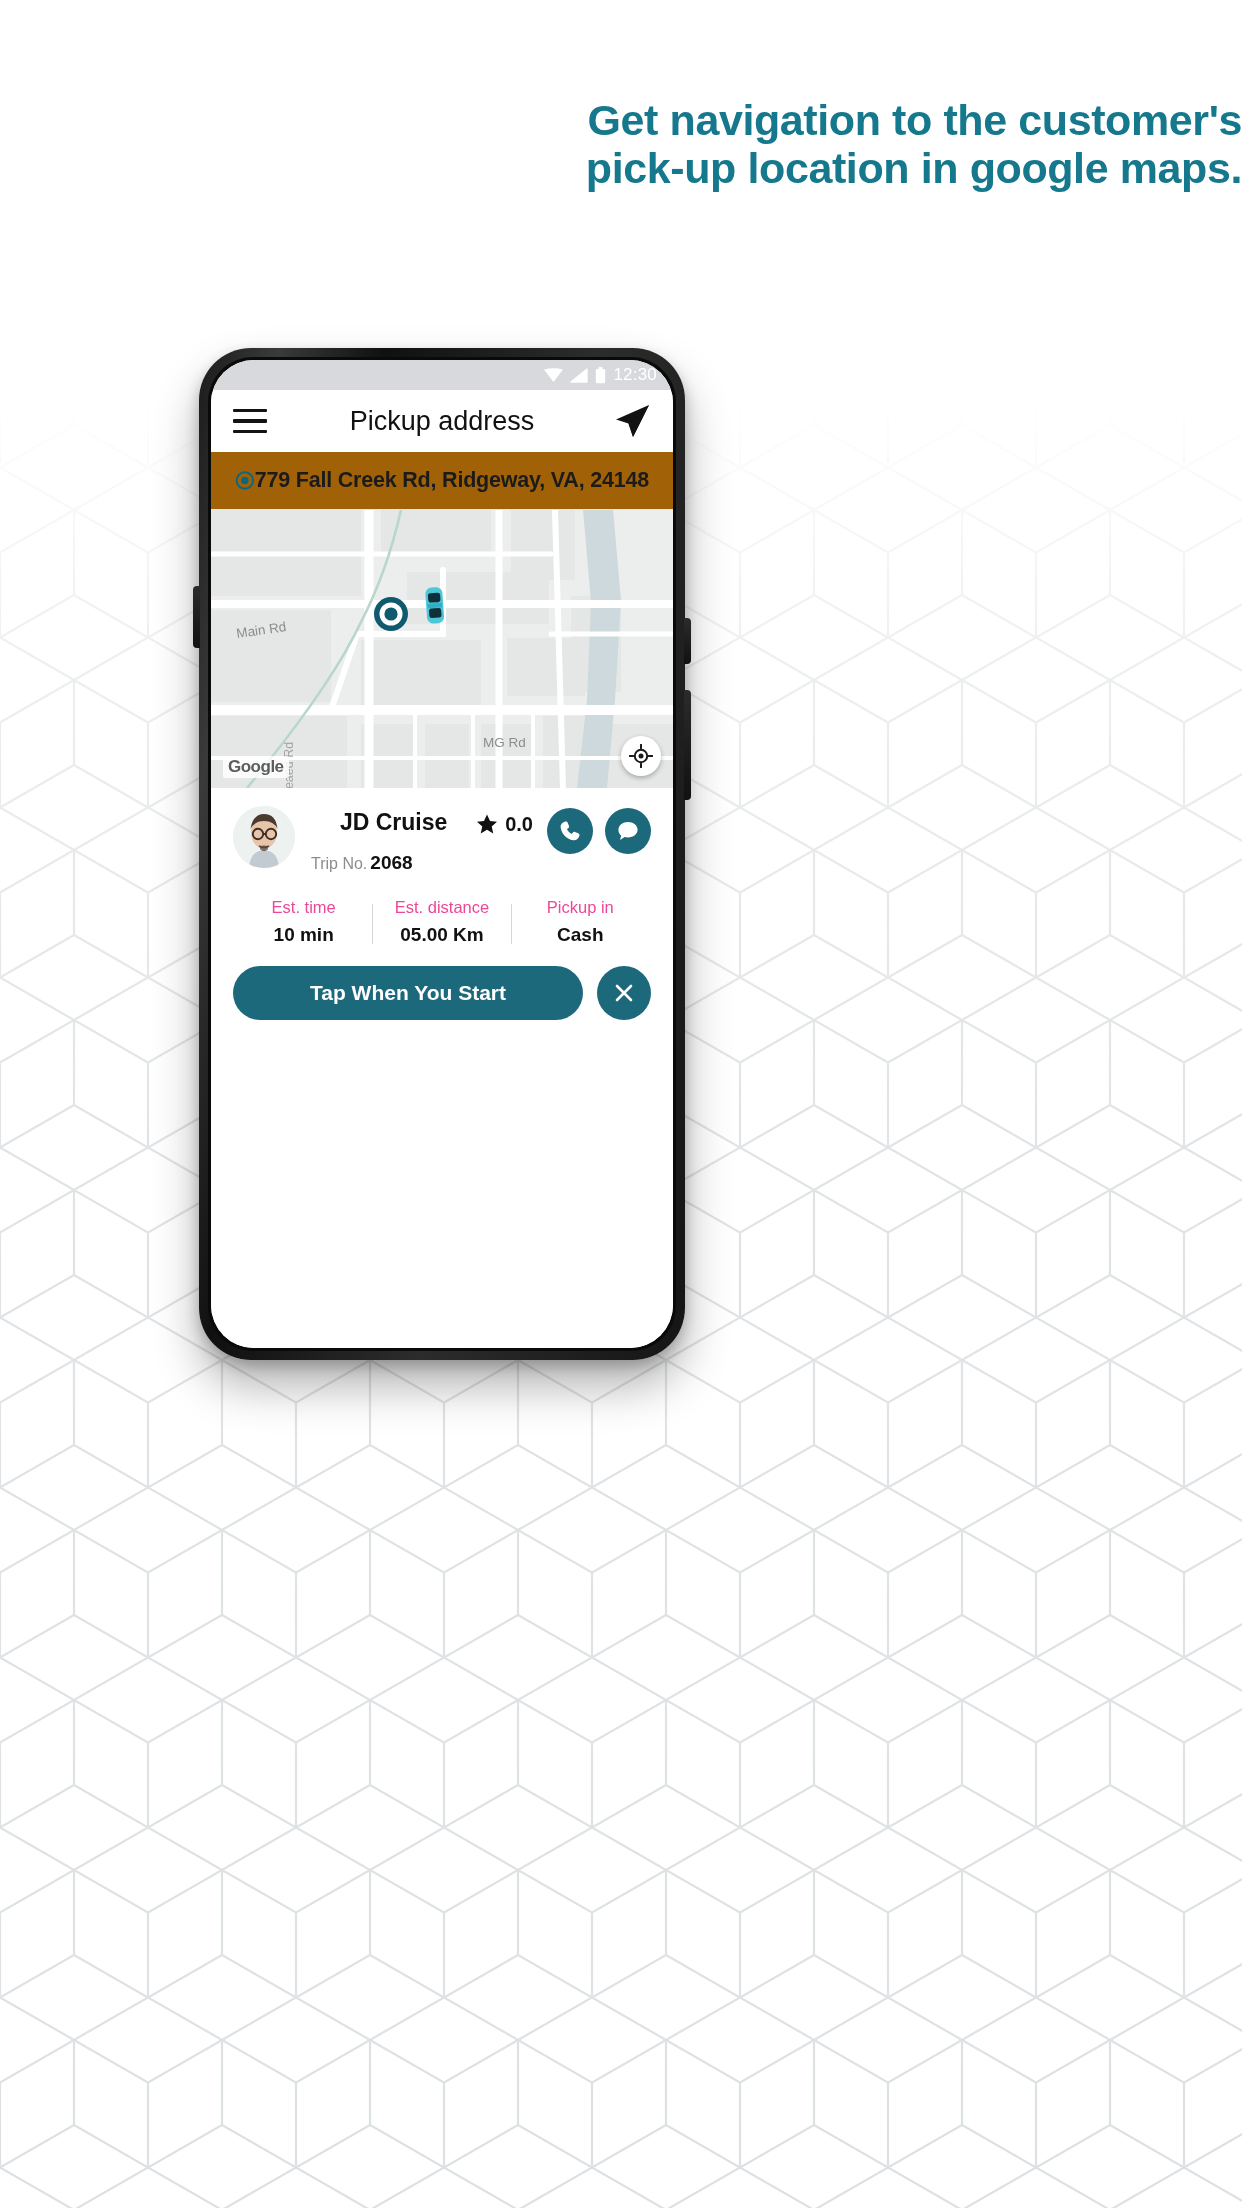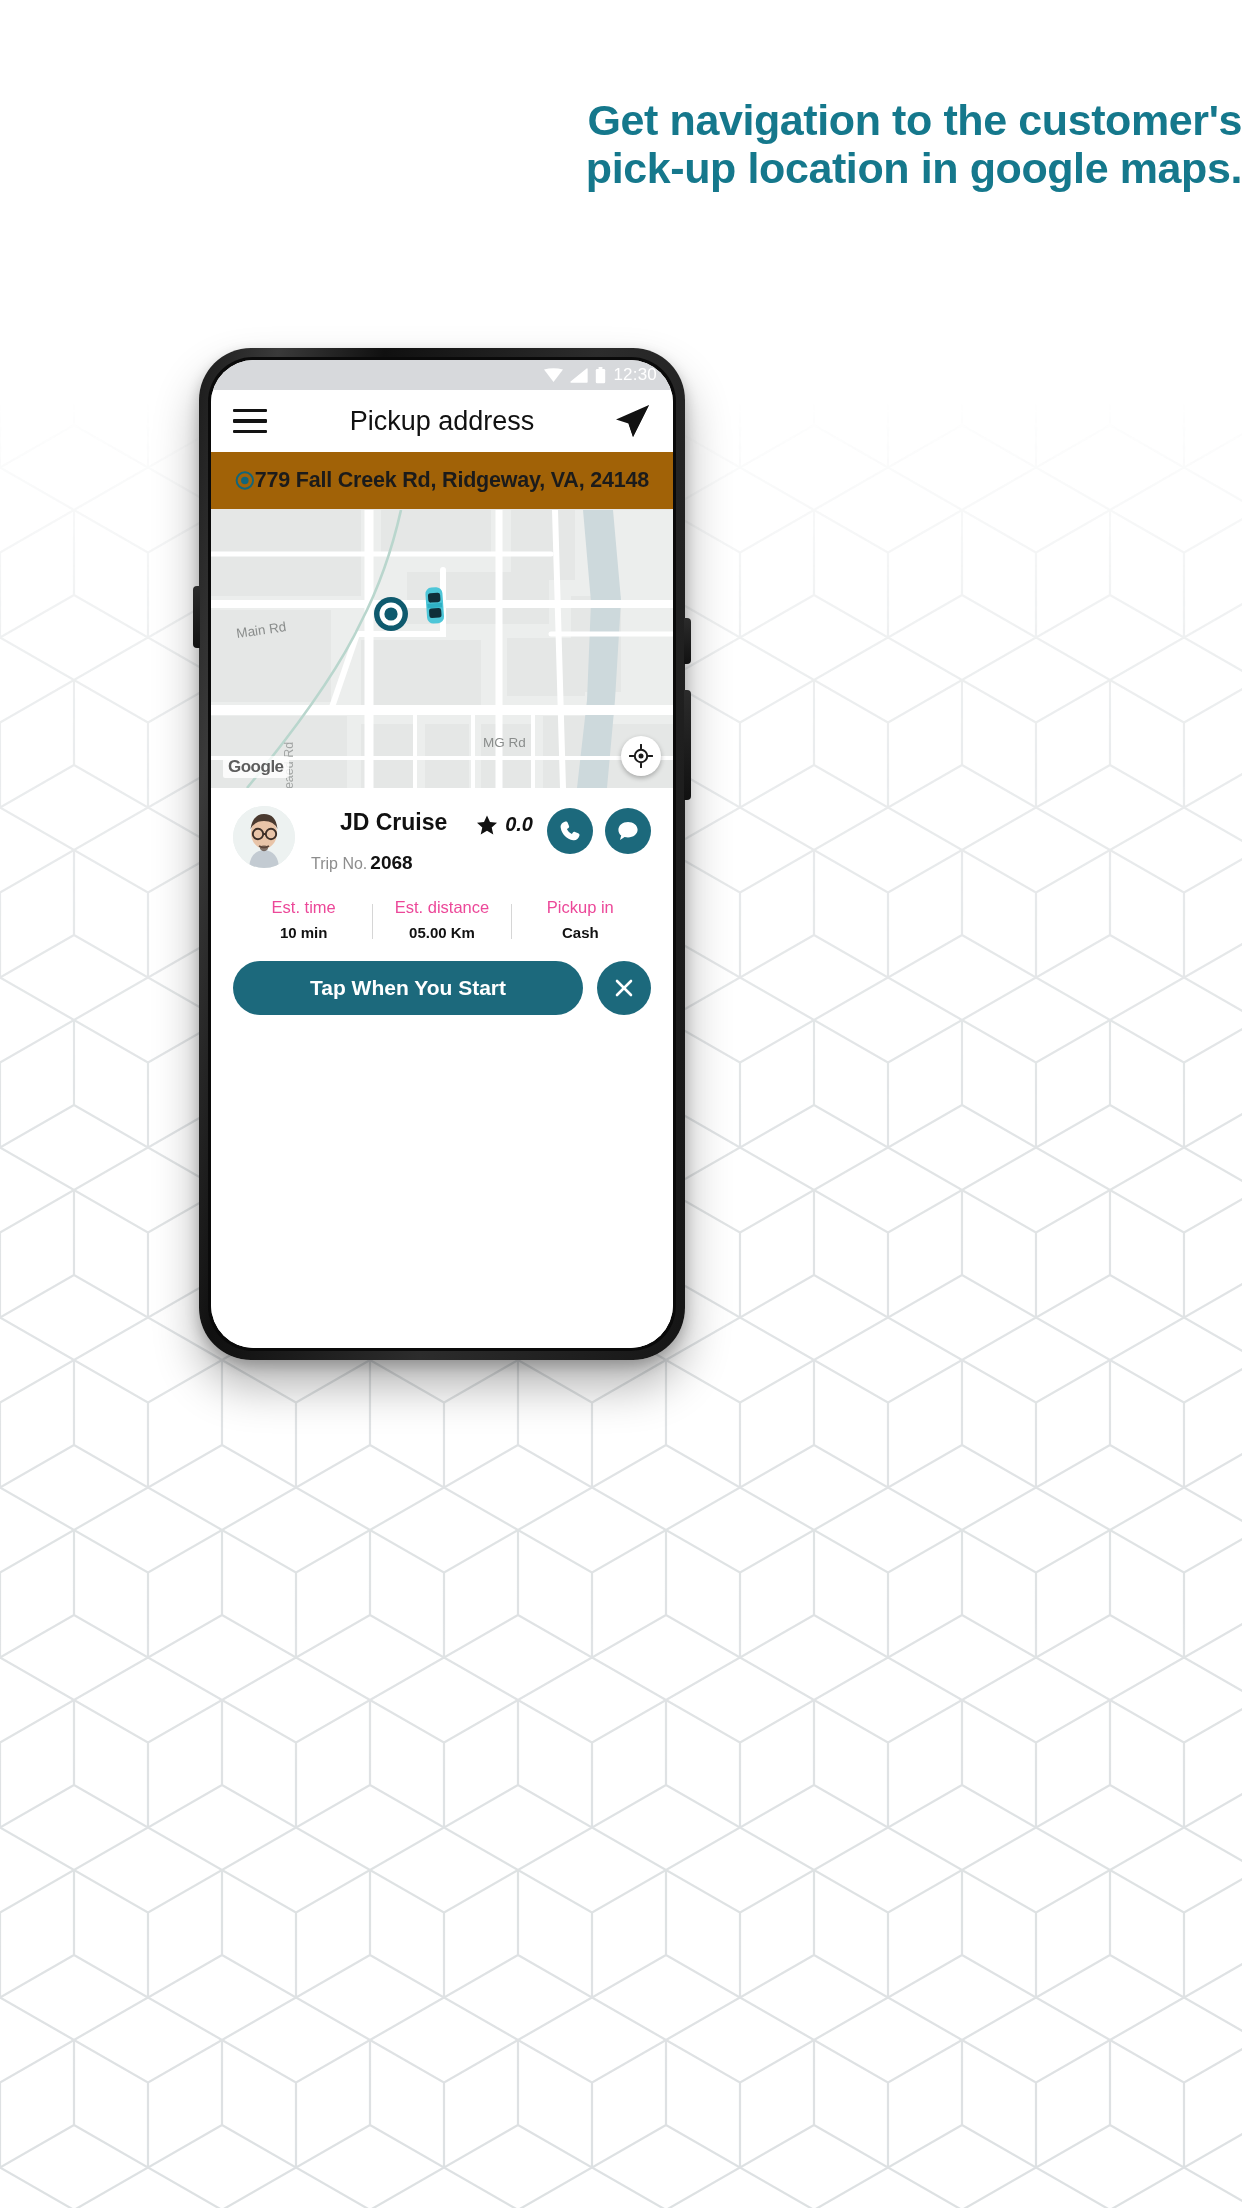--- a/index.html
+++ b/index.html
@@ -112,33 +112,33 @@
 
   #driver-row { display:flex; align-items:flex-start; gap:0; position:relative; height:88px; }
   #avatar {
     width:62px; height:62px; border-radius:50%; overflow:hidden; flex:0 0 auto;
     background:#e9efee; position:relative; margin-top:2px;
   }
   #driver-mid { margin-left:16px; flex:1 1 auto; padding-top:5px; }
   #driver-name { font-size:23px; font-weight:700; color:#111;text-align:center; }
   #trip-line { margin-top:16px; font-size:16px; color:#8d8d8d; }
   #trip-line b { color:#111; font-size:19px; font-weight:700; margin-left:3px;}
-  #rating { display:flex; align-items:flex-end; gap:7px; padding-top:9px; margin-right:14px;font-style:italic; }
+  #rating { display:flex; align-items:flex-start; gap:7px; padding-top:9px; margin-right:14px; }
   #rating-val { font-size:20px; font-weight:600; color:#111; }
   #actions { display:flex; gap:12px; padding-top:4px; }
   .circle-btn {
     width:46px; height:46px; border-radius:50%;
     display:flex; align-items:center; justify-content:center; cursor:pointer;
   }
 
   
   #stats { display:flex; align-items:stretch; margin-top:6px; padding:0 2px; }
   .stat { flex:1 1 0; text-align:center; }
   .stat .k { font-size:16.5px; color:#ec4899; }
-  .stat .v { font-size:15px; font-weight:700; color:#111; margin-top:7px; }
+  .stat .v { font-size:19px; font-weight:700; color:#111; margin-top:7px; }
   .vdiv { width:1px; background:#d6d6d6; margin:6px 0 2px; }
 
   
   #cta-row { display:flex; align-items:center; gap:14px; margin-top:20px; }
   #cta {
     flex:1 1 auto; height:54px; border-radius:27px;
     background:#1c697c; color:#fff; border:none;
     font-size:21px; font-weight:700; cursor:pointer;
     font-family:"Liberation Sans", sans-serif;
   }

